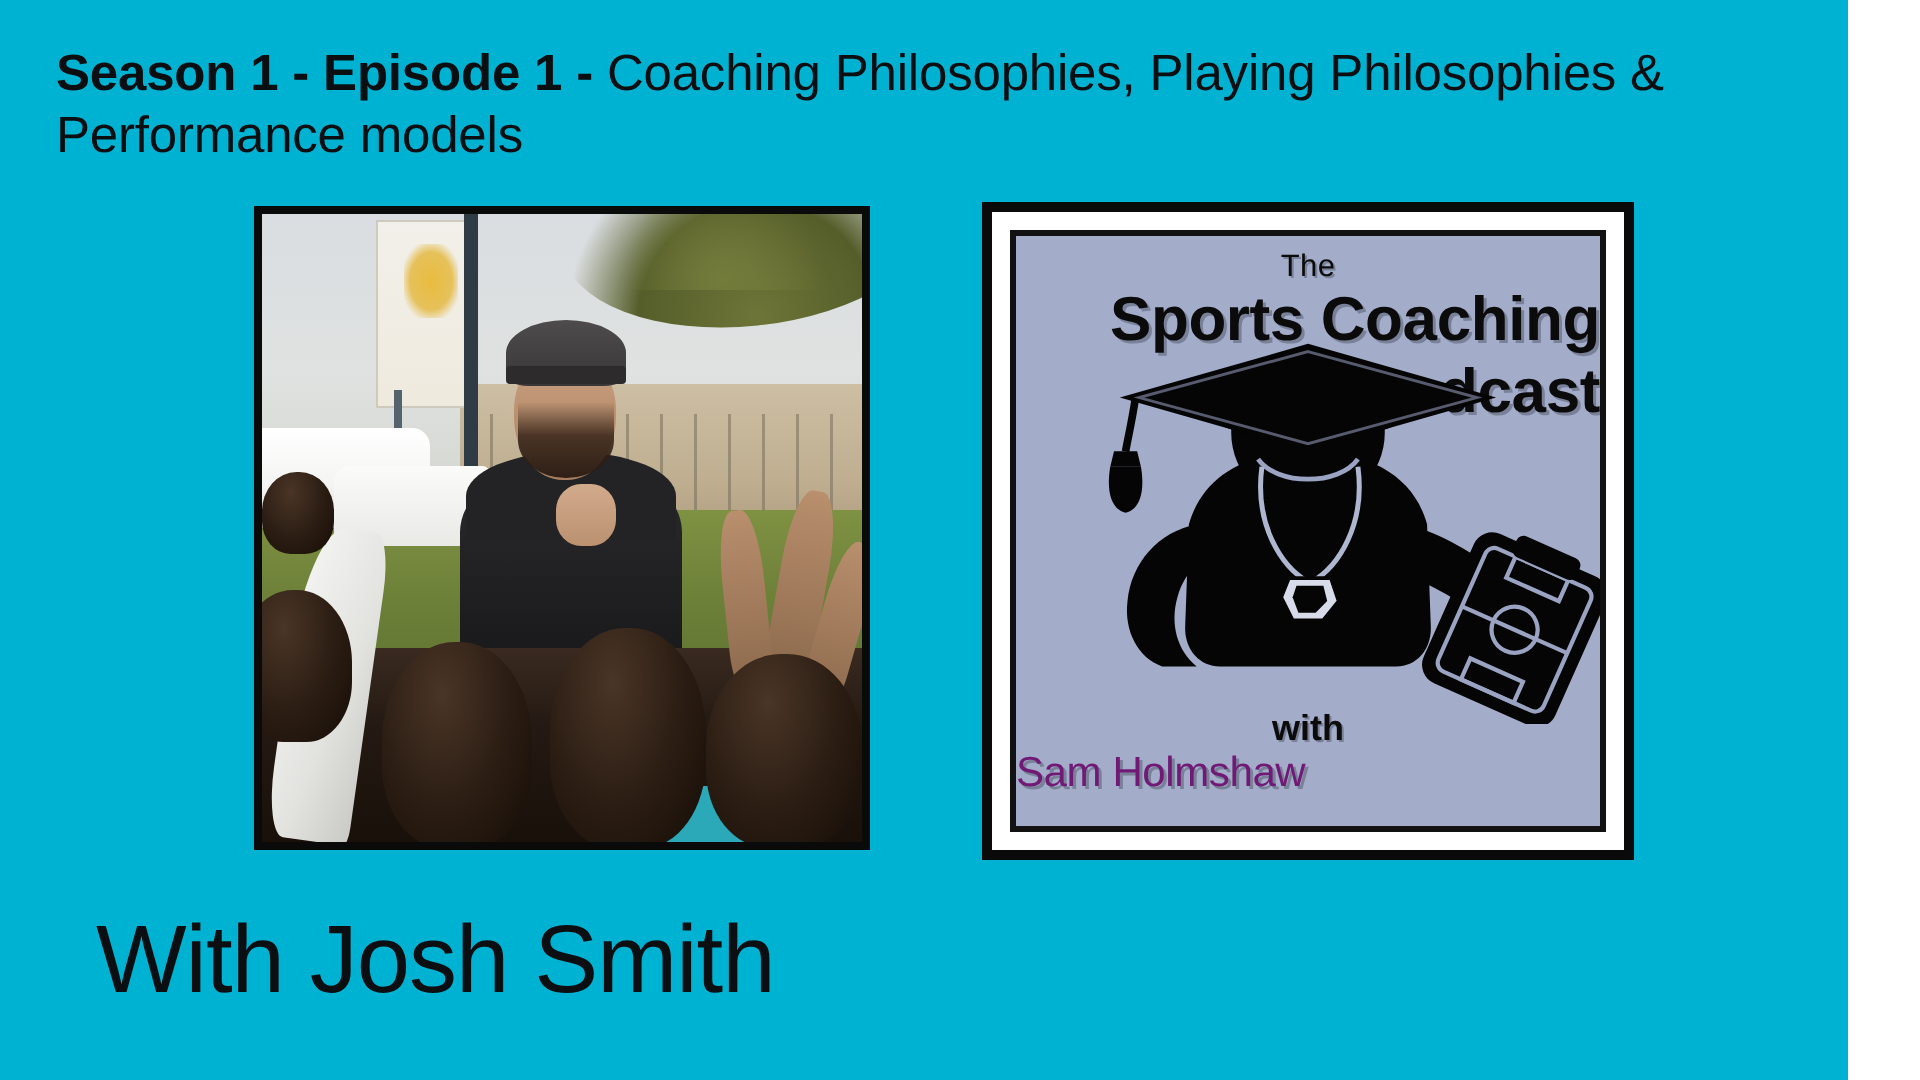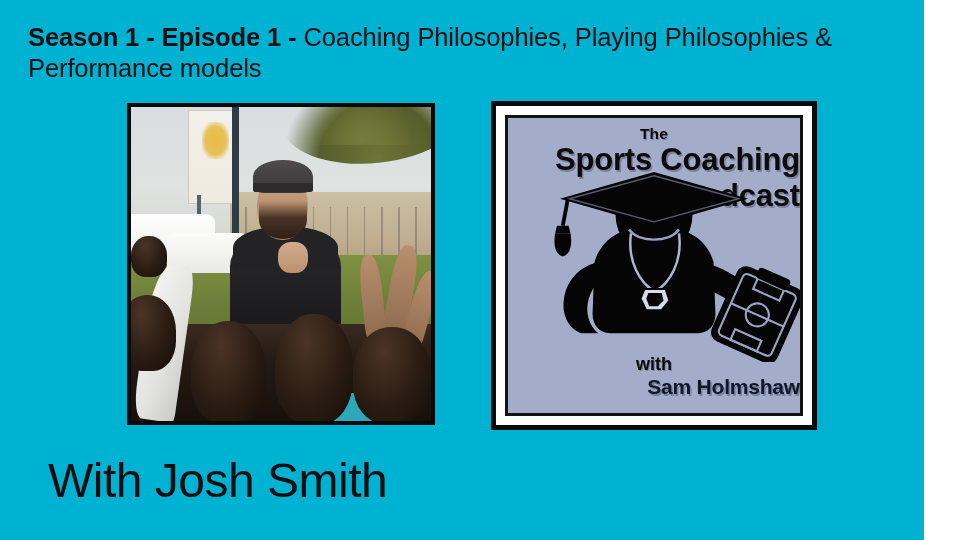--- a/index.html
+++ b/index.html
@@ -257,21 +257,21 @@
     background: #a3acc9;
     border: 3px solid #121212;
     box-sizing: border-box;
     overflow: hidden;
   }
   #logo-line1 {
     position: absolute;
     top: 7px; left: 0; right: 0;
     text-align: center;
     font-size: 15.5px;
-    font-weight: 700;
+    font-weight: 400;
     color: #0b0b0b;
     letter-spacing: 0.2px;
     text-shadow: 1px 1px 0 rgba(80,85,105,0.5);
   }
   #logo-line2 {
     position: absolute;
     top: 24px; left: 0; right: 0;
     text-align: right;
     font-size: 31px;
     font-weight: 700;
@@ -288,24 +288,24 @@
     bottom: 38px; left: 0; right: 0;
     text-align: center;
     font-size: 18px;
     font-weight: 700;
     color: #0b0b0b;
     text-shadow: 1px 1px 0 rgba(80,85,105,0.5);
   }
   #logo-line4 {
     position: absolute;
     bottom: 14px; left: 0; right: 0;
-    text-align: right;
+    text-align: left;
     font-size: 21px;
-    font-weight: 700;
-    color: #0f172a;
+    font-weight: 400;
+    color: #701a75;
     letter-spacing: -0.2px;
     text-shadow: 1.5px 1.5px 0 rgba(80,85,105,0.5);
   }
 
   
   #guest {
     position: absolute;
     left: 48px;
     top: 453px;
     font-size: 48px;

